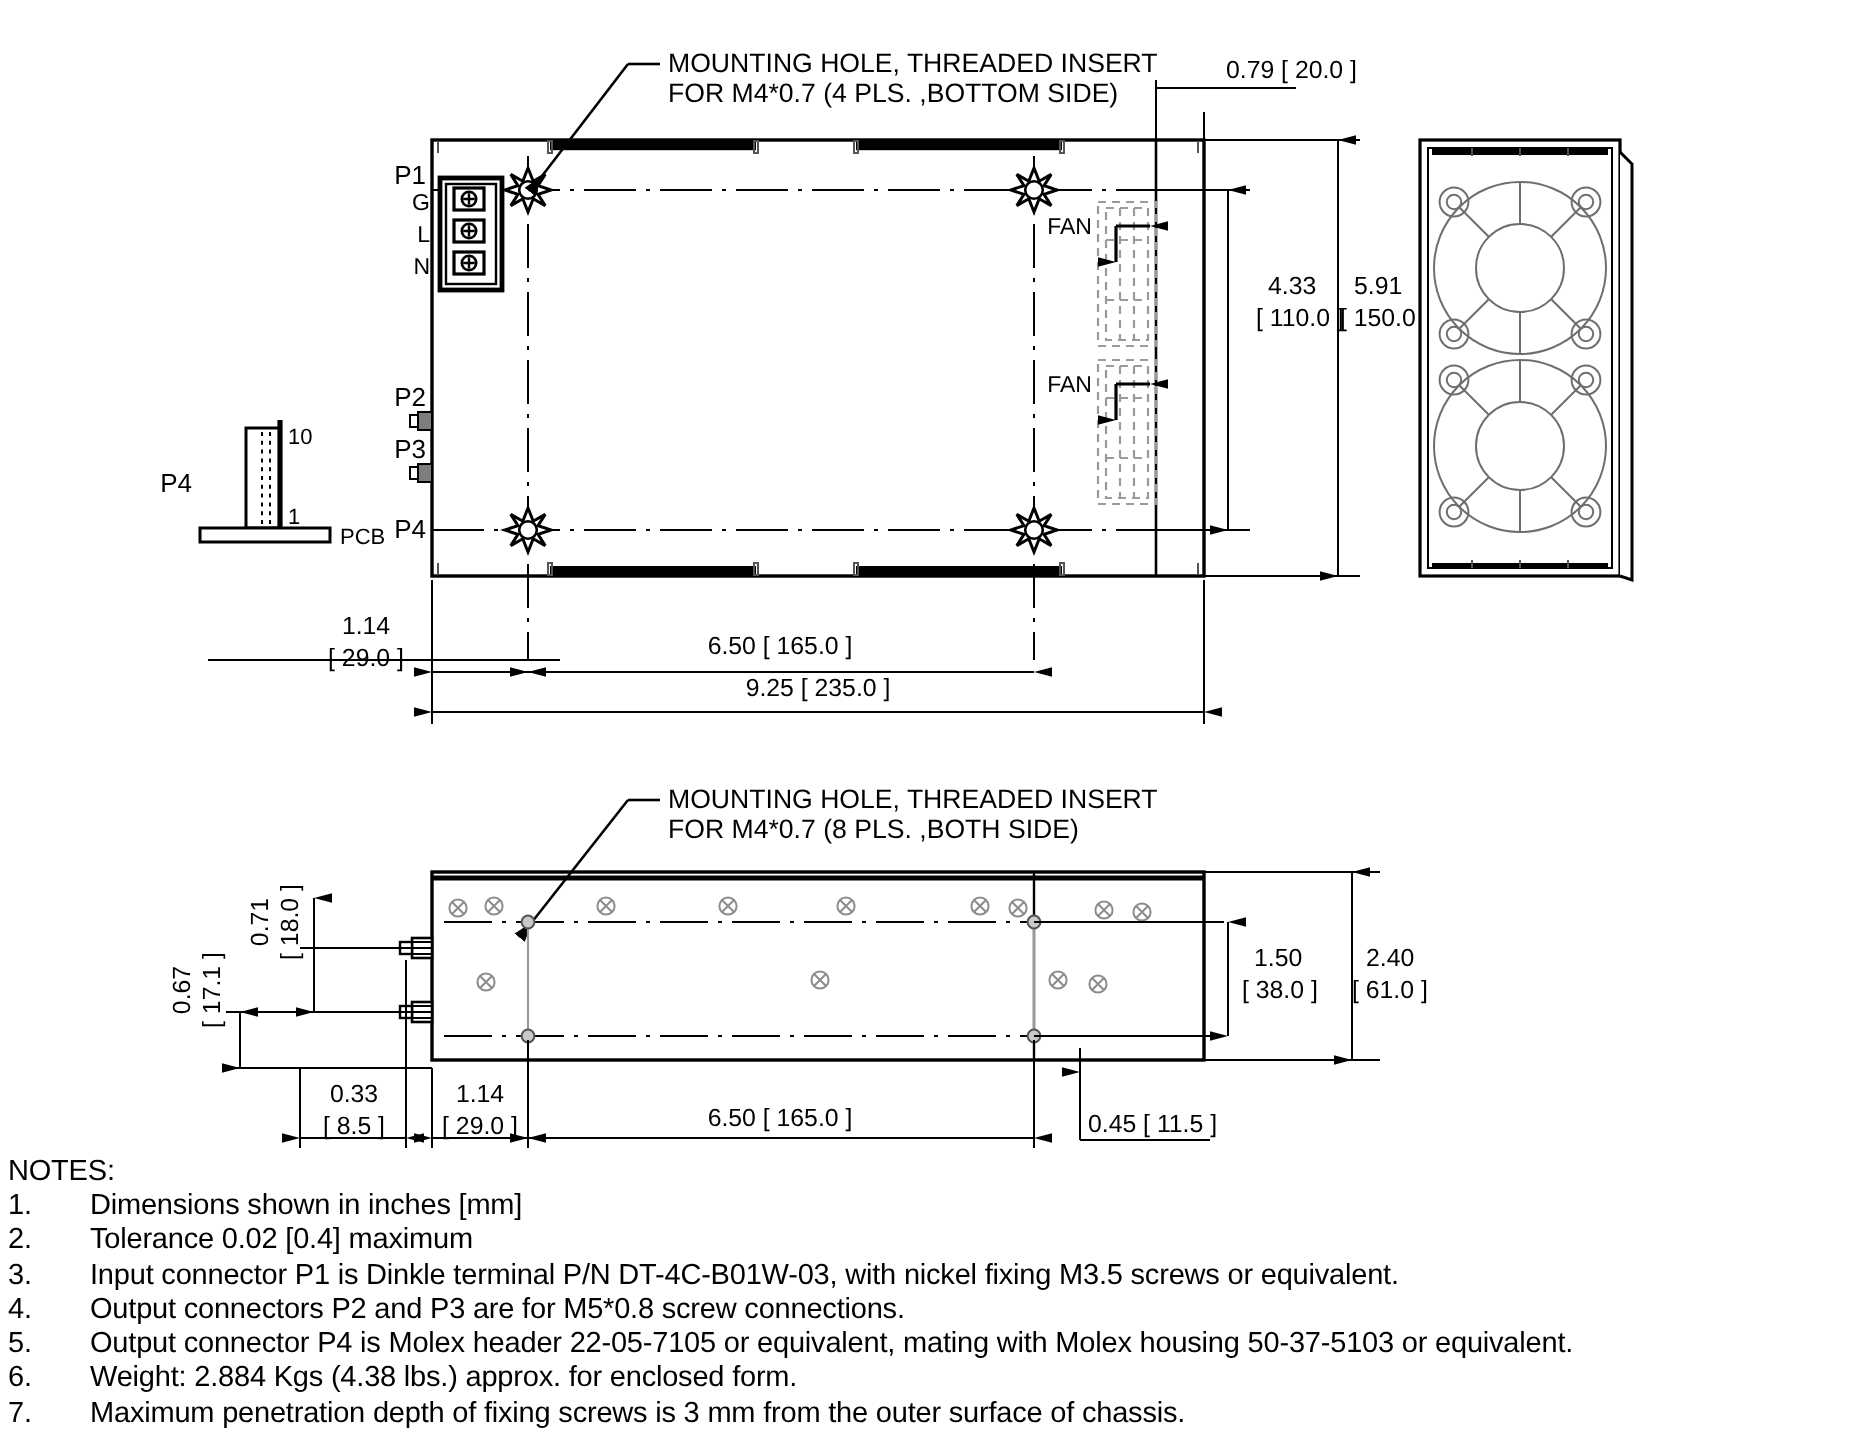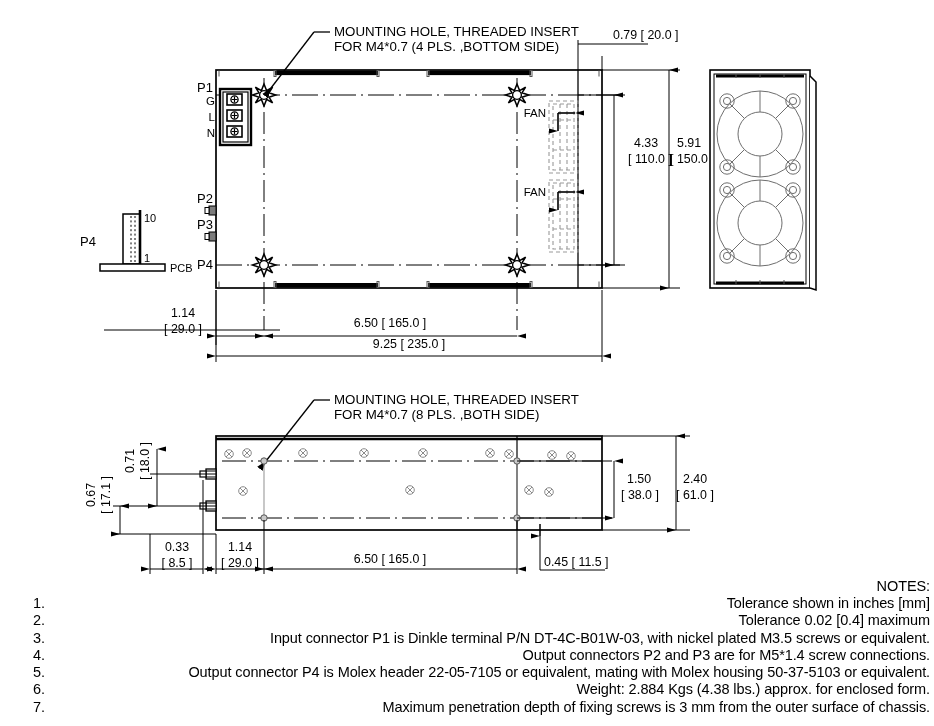--- a/index.html
+++ b/index.html
@@ -23,21 +23,20 @@
     position: absolute;
     left: 0;
     top: 0;
   }
   
   #notes-block {
     position: absolute;
     left: 4px;
     top: 578px;
     width: 926px;
-    text-align: right;
   }
   #notes-title {
     font-size: 14.5px;
     line-height: 17px;
     letter-spacing: -0.1px;
   }
   .note-row {
     display: flex;
     font-size: 14.5px;
     line-height: 17.3px;
@@ -387,33 +386,33 @@
       <text x="683" y="483" font-size="12.4" fill="#000">2.40</text>
       <text x="676" y="499" font-size="12.4" fill="#000">[ 61.0 ]</text>
     </g>
   </svg>
 
   <div id="notes-block">
     <div id="notes-title">NOTES:</div>
 
     <div class="note-row">
       <span class="note-num">1.</span>
-      <span class="note-text">Tolerance shown in inches [mm]</span>
+      <span class="note-text">Dimensions shown in inches [mm]</span>
     </div>
     <div class="note-row">
       <span class="note-num">2.</span>
       <span class="note-text">Tolerance 0.02 [0.4] maximum</span>
     </div>
     <div class="note-row">
       <span class="note-num">3.</span>
-      <span class="note-text">Input connector P1 is Dinkle terminal P/N DT-4C-B01W-03, with nickel plated M3.5 screws or equivalent.</span>
+      <span class="note-text">Input connector P1 is Dinkle terminal P/N DT-4C-B01W-03, with nickel fixing M3.5 screws or equivalent.</span>
     </div>
     <div class="note-row">
       <span class="note-num">4.</span>
-      <span class="note-text">Output connectors P2 and P3 are for M5*1.4 screw connections.</span>
+      <span class="note-text">Output connectors P2 and P3 are for M5*0.8 screw connections.</span>
     </div>
     <div class="note-row">
       <span class="note-num">5.</span>
       <span class="note-text">Output connector P4 is Molex header 22-05-7105 or equivalent, mating with Molex housing 50-37-5103 or equivalent.</span>
     </div>
     <div class="note-row">
       <span class="note-num">6.</span>
       <span class="note-text">Weight: 2.884 Kgs (4.38 lbs.) approx. for enclosed form.</span>
     </div>
     <div class="note-row">

